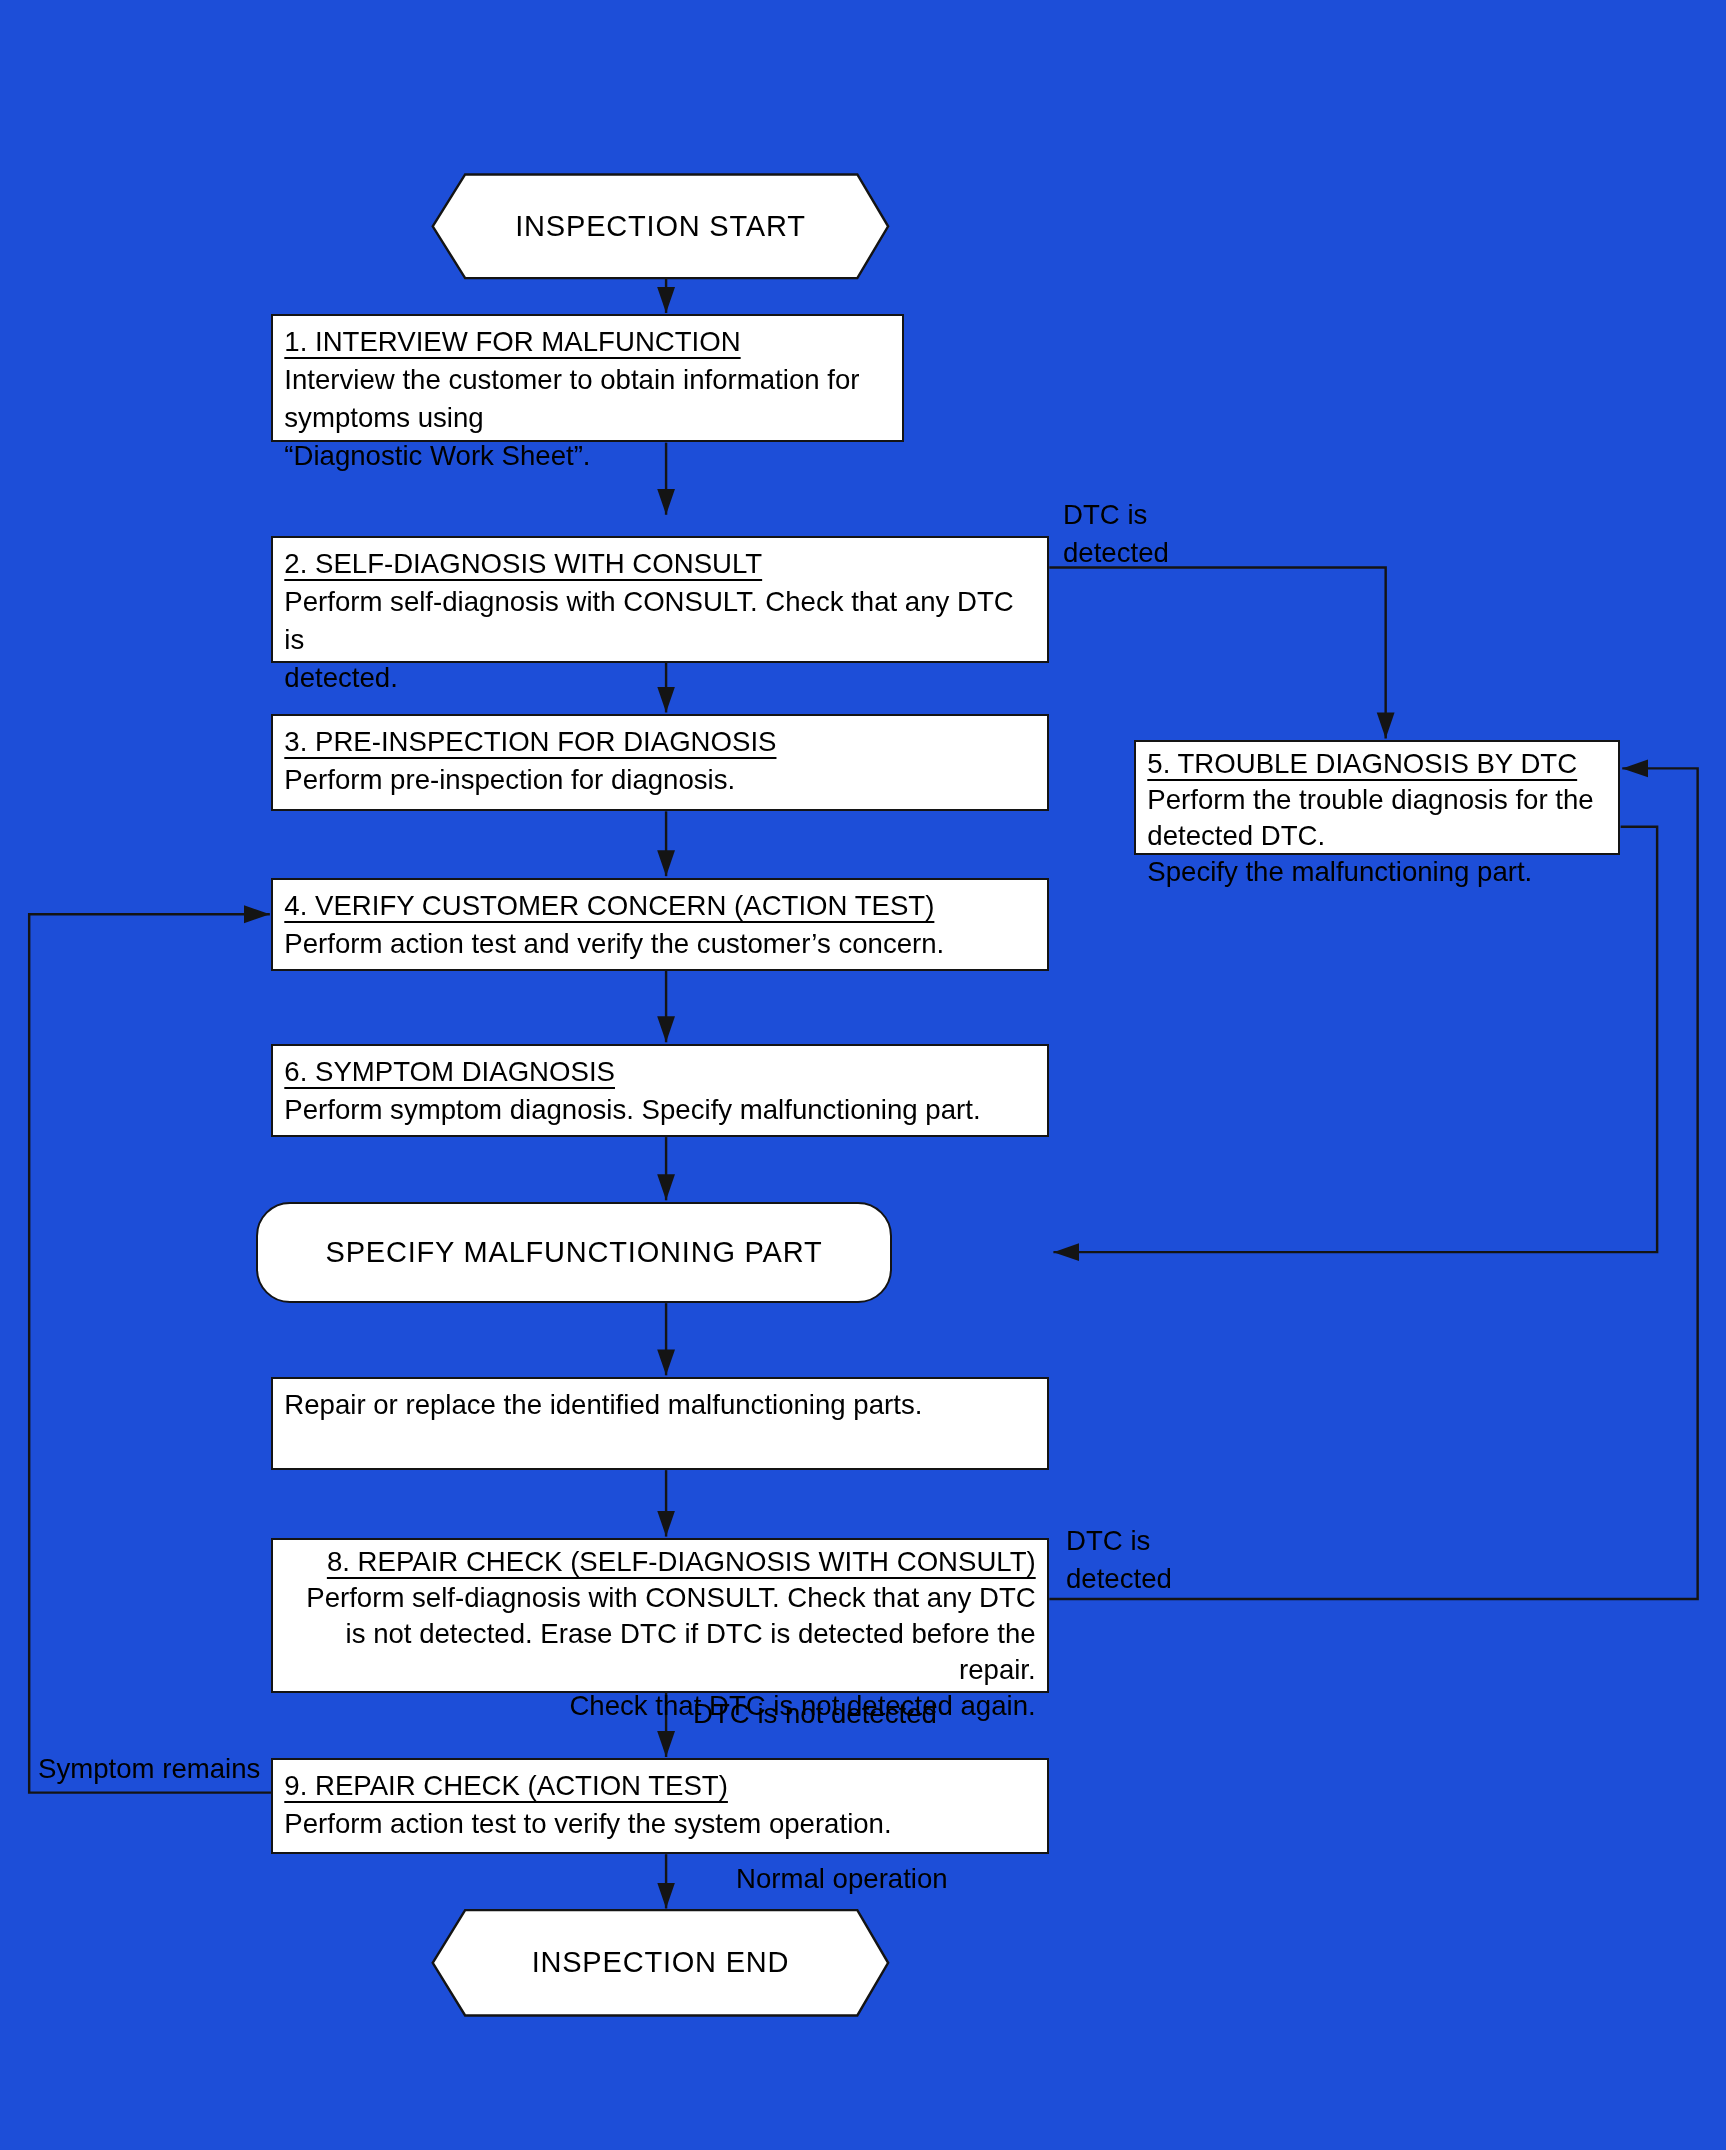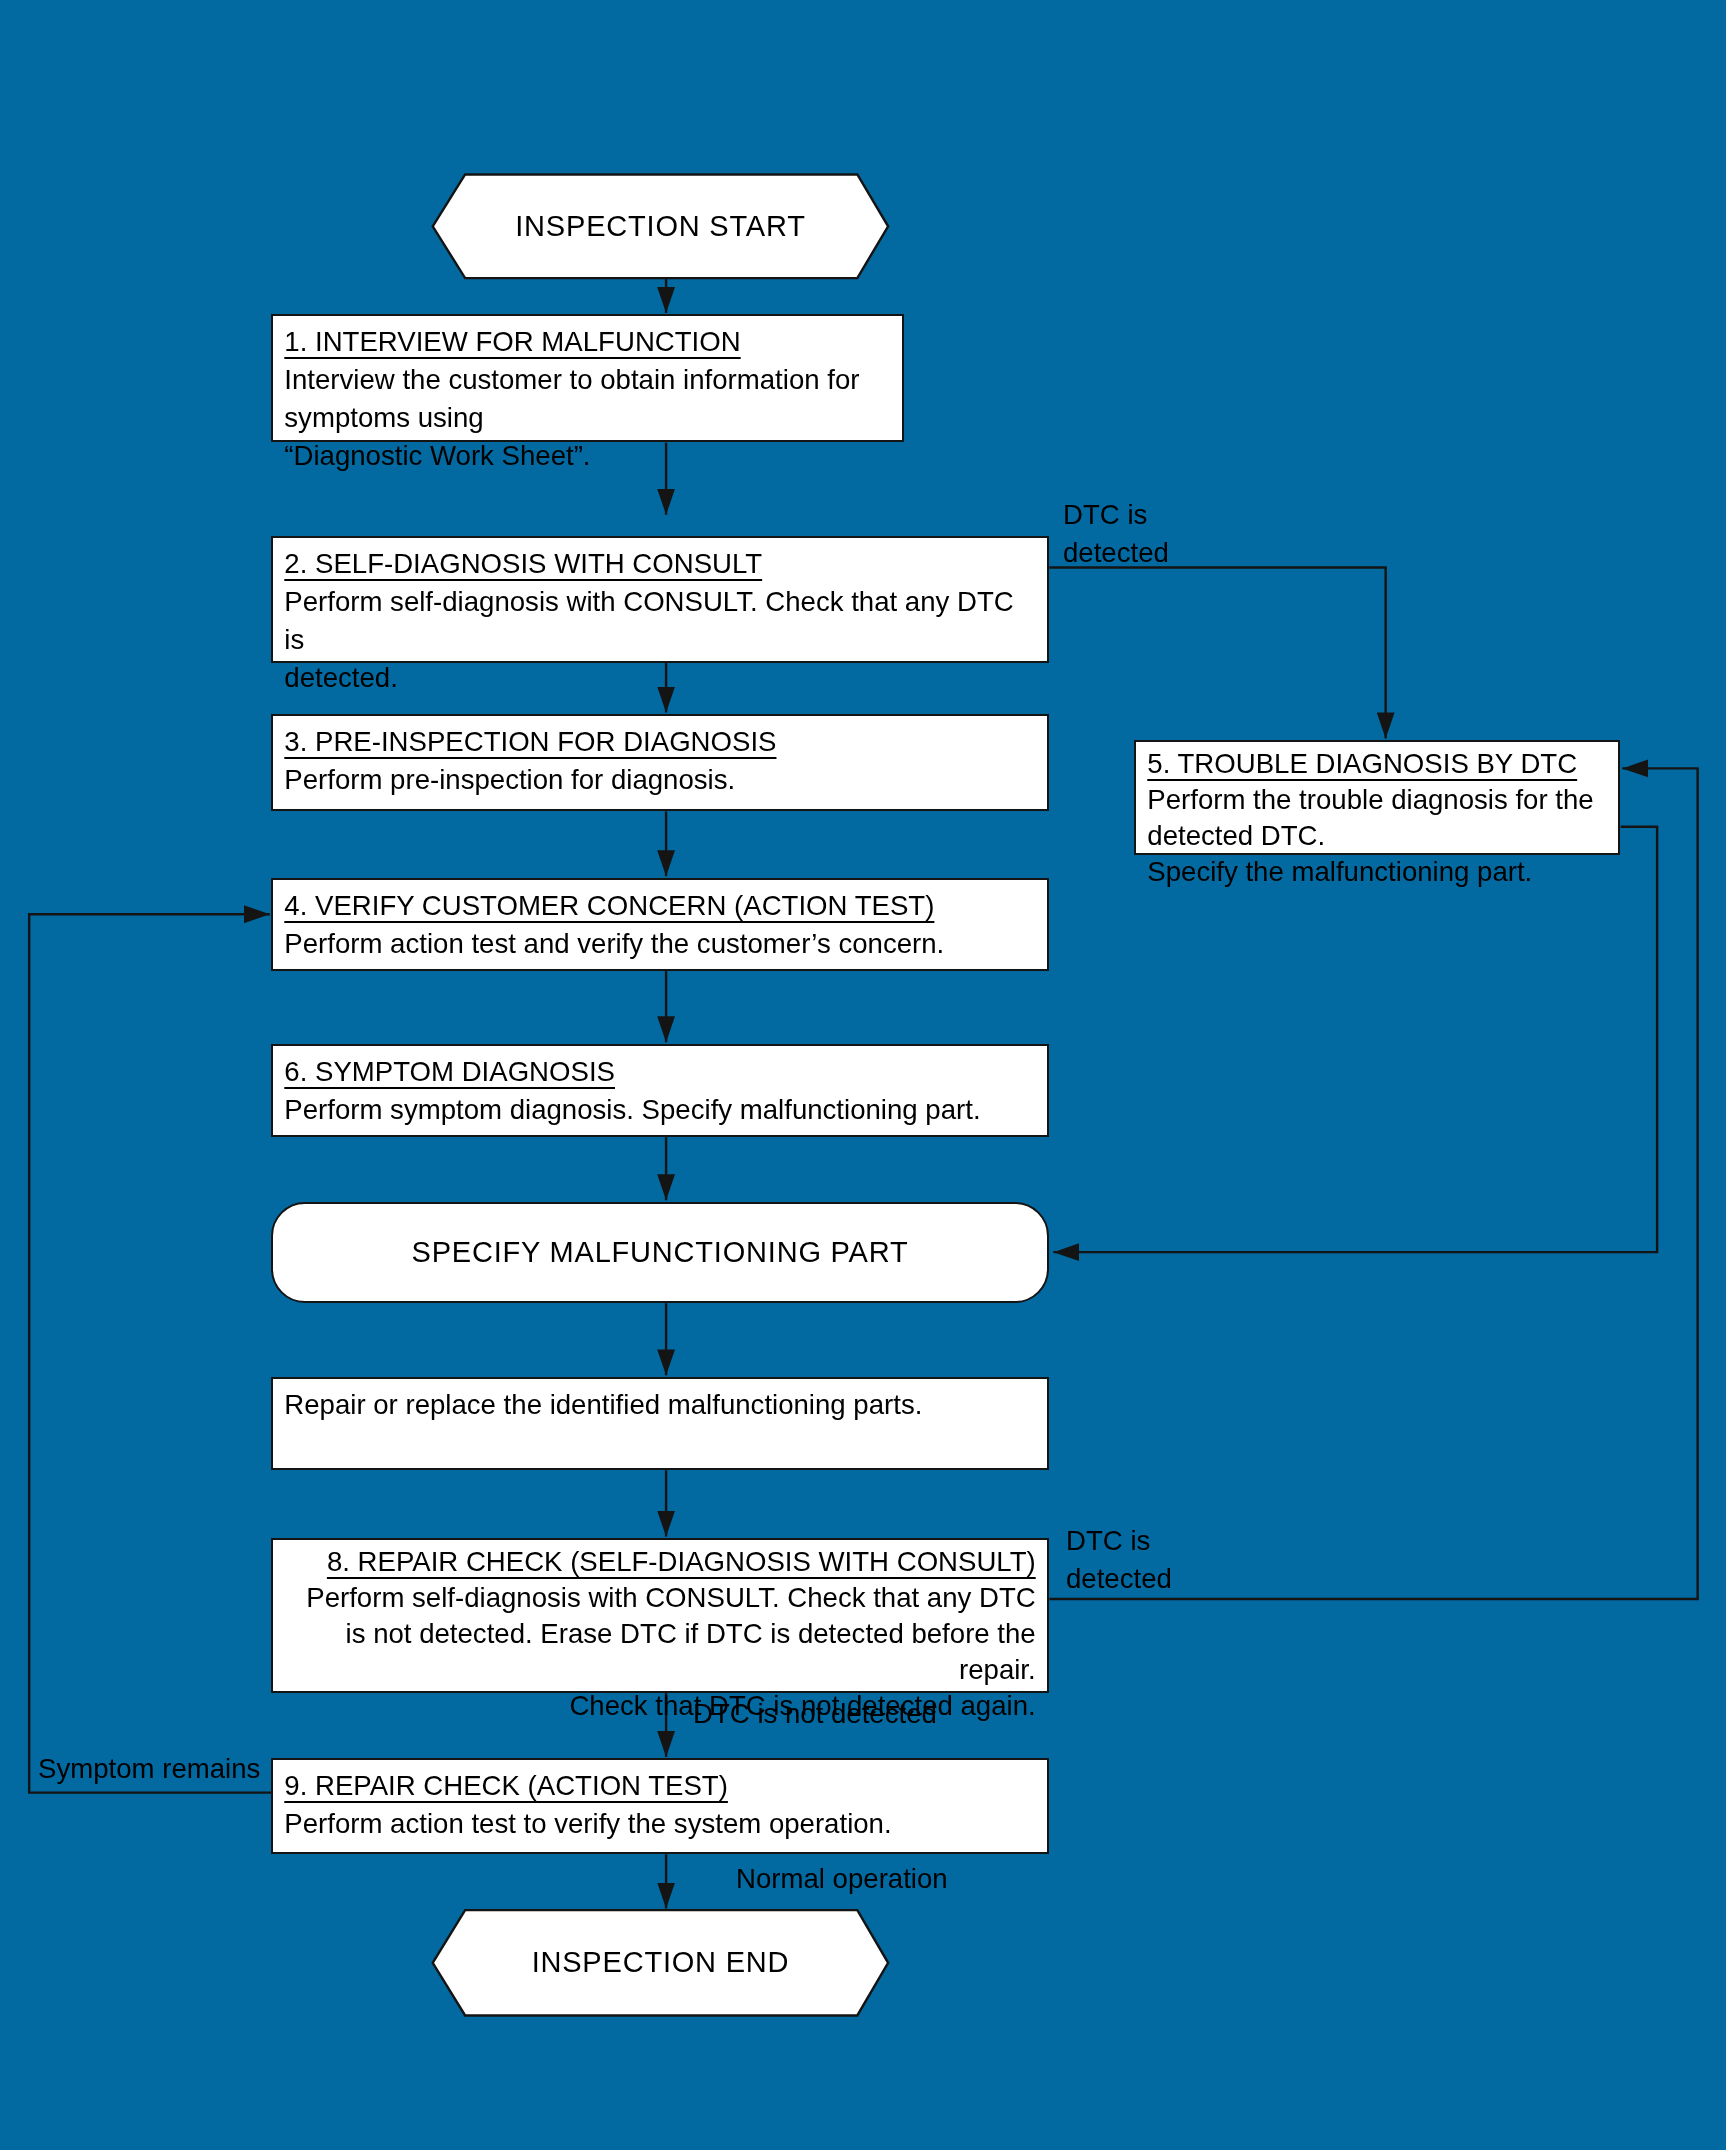--- a/index.html
+++ b/index.html
@@ -1,17 +1,17 @@
 <!DOCTYPE html>
 <html style="font-size:13px"><head>
 <meta charset="utf-8">
 <style>
   html,body{margin:0;padding:0;background:#ffffff;}
   #canvas{
-    position:relative;width:1726px;height:2151px;background:#0369a1;
+    position:relative;width:1726px;height:2151px;background:#1d4ed8;
     font-family:"Liberation Sans", sans-serif;color:#000;
     overflow:hidden;
   }
   #wires{position:absolute;left:0;top:0;width:1726px;height:2151px;}
   .box{
     position:absolute;box-sizing:border-box;border:2.4px solid #141414;background:#fff;
     padding:6.5px 11.3px 0 11.3px;font-size:27.6px;line-height:38px;
   }
   .box .title{text-decoration:underline;text-underline-offset:5.7px;text-decoration-thickness:2px;white-space:nowrap;}
   .box .body{white-space:pre-line;}
@@ -27,21 +27,21 @@
   
   #s1{left:271px;top:314px;width:633px;height:128px;}
   #s2{left:271px;top:516px;width:778px;height:127px;margin-top:20px;}
   #s3{left:271px;top:714px;width:778px;height:97px;}
   #s4{left:271px;top:878px;width:778px;height:93px;}
   #s5{left:1134px;top:740px;width:486px;height:115px;padding-top:4px;line-height:36px;}
   #s6{left:271px;top:1044px;width:778px;height:93px;}
   #s7{left:271px;top:1377px;width:778px;height:93px;}
   #s8{left:271px;top:1538px;width:778px;height:155px;padding-top:4px;line-height:36px;text-align:right;}
   #s9{left:271px;top:1758px;width:778px;height:96px;}
-  #specify{left:271px;top:1202px;width:778px;height:101px;}
+  #specify{left:256px;top:1202px;width:636px;height:101px;}
   #start-label{left:433px;top:174px;width:455px;height:104px;}
   #end-label{left:433px;top:1910px;width:455px;height:105px;}
   #lbl-dtc-top{left:1063px;top:496px;}
   #lbl-dtc-bottom{left:1066px;top:1522px;}
   #lbl-dtc-not{left:693px;top:1695px;}
   #lbl-symptom{left:38px;top:1750px;}
   #lbl-normal{left:693px;top:1860px;margin-left:43px;}
 </style>
 </head>
 <body>

